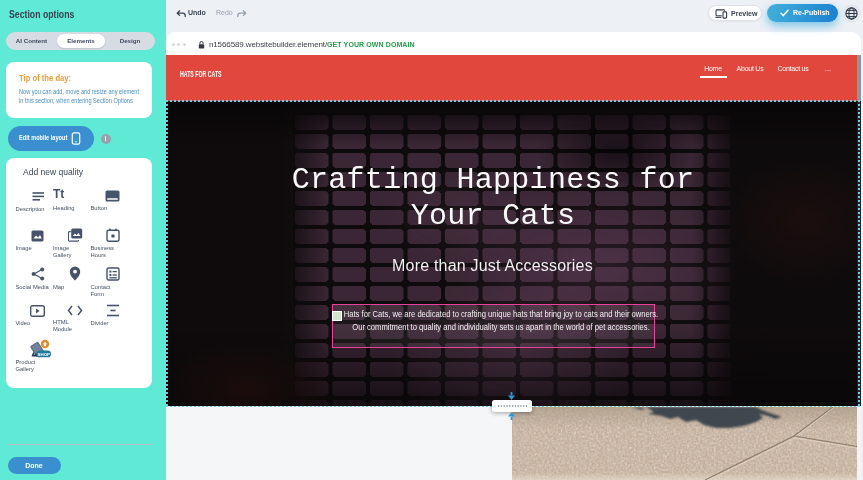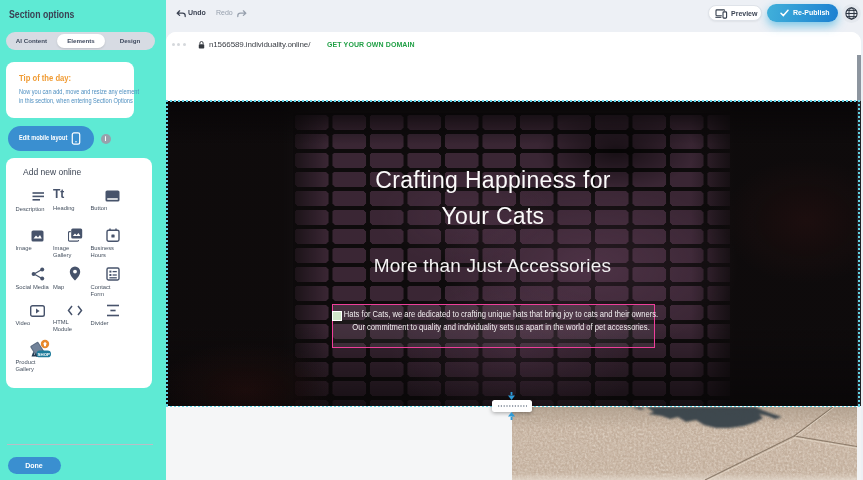--- a/index.html
+++ b/index.html
@@ -13,36 +13,36 @@
 <div class="abs" style="left:0;top:0;width:166px;height:480px;background:#5eead4;z-index:5;">
   <div class="abs" style="left:9px;top:8px;font-size:10.5px;font-weight:bold;color:#3a4254;transform:scaleX(.83);transform-origin:left;white-space:nowrap;">Section options</div>
 
   <div class="abs" style="left:6px;top:32px;width:149px;height:18px;background:#d7dbe3;border-radius:9px;">
     <div class="abs" style="left:51px;top:2.2px;width:48px;height:13.5px;background:#fff;border-radius:7px;box-shadow:0 1px 2px rgba(0,0,0,.12);"></div>
     <div class="abs" style="left:0;top:0;width:51px;height:18px;line-height:18px;text-align:center;font-size:6.2px;font-weight:bold;color:#3f4a5e;">AI Content</div>
     <div class="abs" style="left:51px;top:0;width:48px;height:18px;line-height:18px;text-align:center;font-size:6.2px;font-weight:bold;color:#3f4a5e;">Elements</div>
     <div class="abs" style="left:99px;top:0;width:50px;height:18px;line-height:18px;text-align:center;font-size:6.2px;font-weight:bold;color:#3f4a5e;">Design</div>
   </div>
 
-  <div class="abs" style="left:6px;top:62px;width:128px;height:56px;background:#fff;border-radius:8px;">
+  <div class="abs" style="left:6px;top:62px;width:146px;height:56px;background:#fff;border-radius:8px;">
     <div class="abs" style="left:13px;top:11px;font-size:8.5px;font-weight:bold;color:#f09b33;transform:scaleX(.9);transform-origin:left;white-space:nowrap;">Tip of the day:</div>
     <div class="abs" style="left:13px;top:25px;font-size:6.4px;line-height:9.2px;color:#4e8fc0;transform:scaleX(.88);transform-origin:left;white-space:nowrap;">Now you can add, move and resize any element<br>in this section, when entering Section Options</div>
   </div>
 
   <div class="abs" style="left:8px;top:126px;width:85.5px;height:24.5px;background:#3a8fd0;border-radius:12.5px;">
     <div class="abs" style="left:11px;top:0;height:24.5px;line-height:24.5px;font-size:6.6px;font-weight:bold;color:#fff;transform:scaleX(.85);transform-origin:left;white-space:nowrap;">Edit mobile layout</div>
     <svg class="abs" style="left:63px;top:6px;" width="10" height="13" viewBox="0 0 10 14">
       <rect x="1" y="1" width="8" height="12" rx="1.8" fill="none" stroke="#fff" stroke-width="1.3"></rect>
       <circle cx="5" cy="10.6" r="0.8" fill="#fff"></circle>
     </svg>
   </div>
   <div class="abs" style="left:100.5px;top:133.5px;width:10px;height:10px;border-radius:50%;background:#98a1ac;color:#fff;font-size:7px;font-weight:bold;text-align:center;line-height:10px;">i</div>
 
   <div class="abs" style="left:6px;top:158px;width:146px;height:230px;background:#fff;border-radius:8px;">
-    <div class="abs" style="left:17px;top:9px;font-size:8.5px;color:#3c4554;">Add new online</div>
+    <div class="abs" style="left:17px;top:9px;font-size:8.5px;color:#3c4554;">Add new quality</div>
   </div>
 
   <style>
     .cell { position:absolute; width:44px; text-align:left; }
     .lbl { font-size:5.8px; line-height:6.8px; color:#45505f; margin-top:3px; }
     .cell svg { display:block; margin:0 auto; }
   </style>
 
   <div class="cell" style="left:15.5px;top:191px;">
     <svg width="14" height="12" viewBox="0 0 14 12">
@@ -197,24 +197,32 @@
 <div class="abs" id="canvas" style="left:166px;top:32px;width:695px;height:448px;background:#fff;border-radius:10px 10px 0 0;">
 
   <div class="abs" style="left:0;top:0;width:695px;height:23px;background:#fff;border-radius:10px 10px 0 0;">
     <div class="abs" style="left:5.5px;top:10.5px;width:3px;height:3px;border-radius:50%;background:#d5d8dc;"></div>
     <div class="abs" style="left:11.3px;top:10.5px;width:3px;height:3px;border-radius:50%;background:#d5d8dc;"></div>
     <div class="abs" style="left:17px;top:10.5px;width:3px;height:3px;border-radius:50%;background:#d5d8dc;"></div>
     <svg class="abs" style="left:31.5px;top:8.5px;" width="7" height="8" viewBox="0 0 8 10">
       <rect x="0.6" y="4" width="6.8" height="5.4" rx="1" fill="#35393f"></rect>
       <path d="M2 4 V2.6 A2 2 0 0 1 6 2.6 V4" fill="none" stroke="#35393f" stroke-width="1.2"></path>
     </svg>
-    <div class="abs" style="left:42.9px;top:8px;font-size:8px;letter-spacing:-.1px;color:#3b3f46;">n1566589.individuality.online/</div>
+    <div class="abs" style="left:42.9px;top:8px;font-size:8px;letter-spacing:-.1px;color:#3b3f46;">n1566589.websitebuilder.element/</div>
     <div class="abs" style="left:161px;top:9px;font-size:7px;font-weight:bold;color:#22a047;letter-spacing:.1px;">GET YOUR OWN DOMAIN</div>
   </div>
 
+  <div class="abs" style="left:0;top:23px;width:695px;height:45.5px;background:#e1473c;">
+    <div class="abs" style="left:14.2px;top:13.8px;font-size:9px;font-weight:bold;color:#fff;transform:scaleX(.58);transform-origin:left;white-space:nowrap;">HATS FOR CATS</div>
+    <div class="abs" style="left:531px;top:10px;width:32px;text-align:center;font-size:7px;letter-spacing:-.25px;color:#fff;">Home</div>
+    <div class="abs" style="left:533.8px;top:21.3px;width:27.4px;height:1.4px;background:#fff;"></div>
+    <div class="abs" style="left:566px;top:10px;width:36px;text-align:center;font-size:7px;letter-spacing:-.25px;color:#fff;">About Us</div>
+    <div class="abs" style="left:605px;top:10px;width:44px;text-align:center;font-size:7px;letter-spacing:-.25px;color:#fff;">Contact us</div>
+    <div class="abs" style="left:654px;top:8.5px;width:16px;text-align:center;font-size:7.5px;color:#fff;">...</div>
+  </div>
 
   <div class="abs" id="hero" style="left:0;top:68.5px;width:695px;height:305.5px;background:#181314;overflow:hidden;">
 
     <svg class="abs" style="left:127px;top:12px;" width="437" height="293.5" shape-rendering="crispEdges">
       <defs>
         <pattern id="tiles" width="37.5" height="19" patternUnits="userSpaceOnUse">
           <rect width="37.5" height="19" fill="#0e0b0c"></rect>
           <rect x="2.2" y="2.2" width="33" height="14.5" rx="2.5" fill="#3a2634"></rect>
         </pattern>
       </defs>
@@ -227,22 +235,22 @@
         radial-gradient(ellipse 200px 115px at 425px 165px, rgba(152,98,138,.20), rgba(0,0,0,0) 74%),
         radial-gradient(ellipse 170px 100px at 350px 250px, rgba(152,98,138,.15), rgba(0,0,0,0) 74%),
         radial-gradient(ellipse 120px 70px at 300px 115px, rgba(140,92,126,.12), rgba(0,0,0,0) 72%),
         radial-gradient(ellipse 120px 90px at 640px 120px, rgba(150,42,35,.10), rgba(0,0,0,0) 70%),
         radial-gradient(ellipse 130px 70px at 80px 290px, rgba(160,48,35,.11), rgba(0,0,0,0) 70%),
         linear-gradient(to bottom, rgba(8,6,7,.9) 4px, rgba(8,6,7,0) 44px),
         linear-gradient(to top, rgba(8,6,7,.72) 0, rgba(8,6,7,0) 80px),
         linear-gradient(to right, rgba(13,10,11,.88) 118px, rgba(13,10,11,0) 162px),
         linear-gradient(to left, rgba(13,10,11,.9) 126px, rgba(13,10,11,0) 170px);"></div>
 
-    <div class="abs" style="left:0;top:61px;width:654px;text-align:center;font-size:23px;line-height:36.5px;color:#fbfafa;letter-spacing:.3px;">Crafting Happiness for<br>Your Cats</div>
-    <div class="abs" style="left:0;top:158px;width:653px;text-align:center;font-size:19px;line-height:14px;color:#f3f1f2;letter-spacing:.2px;">More than Just Accessories</div>
+    <div class="abs" style="left:0;top:61px;width:654px;text-align:center;font-size:30px;line-height:36.5px;color:#fbfafa;letter-spacing:.3px;font-family:Liberation Mono, monospace;">Crafting Happiness for<br>Your Cats</div>
+    <div class="abs" style="left:0;top:158px;width:653px;text-align:center;font-size:16px;line-height:14px;color:#f3f1f2;letter-spacing:.2px;">More than Just Accessories</div>
 
     <div class="abs" style="left:166px;top:203.5px;width:322.5px;height:44px;border:1px solid #ee3f9a;background:rgba(255,255,255,.055);"></div>
     <div class="abs" style="left:165.5px;top:210px;width:10px;height:10px;background:#cfe7c8;border:1px solid #fff;"></div>
     <div class="abs" style="left:164.5px;top:208.5px;width:340px;text-align:center;font-size:8.2px;line-height:12.5px;color:#f2eff0;transform:scaleX(.93);white-space:nowrap;">Hats for Cats, we are dedicated to crafting unique hats that bring joy to cats and their owners.<br>Our commitment to quality and individuality sets us apart in the world of pet accessories.</div>
   </div>
 
   <div class="abs" style="left:0;top:68px;width:695px;height:1.5px;background:repeating-linear-gradient(90deg,#62d4e6 0 2px,rgba(0,0,0,0) 2px 4px);z-index:3;"></div>
   <div class="abs" style="left:0;top:373.5px;width:695px;height:1.5px;background:repeating-linear-gradient(90deg,#62d4e6 0 2px,rgba(0,0,0,0) 2px 4px);z-index:3;"></div>
   <div class="abs" style="left:0;top:68px;width:1.5px;height:306px;background:repeating-linear-gradient(180deg,#62d4e6 0 2px,rgba(0,0,0,0) 2px 4px);z-index:3;"></div>
   <div class="abs" style="left:692px;top:68px;width:1.5px;height:306px;background:repeating-linear-gradient(180deg,#62d4e6 0 2px,rgba(0,0,0,0) 2px 4px);z-index:3;"></div>

